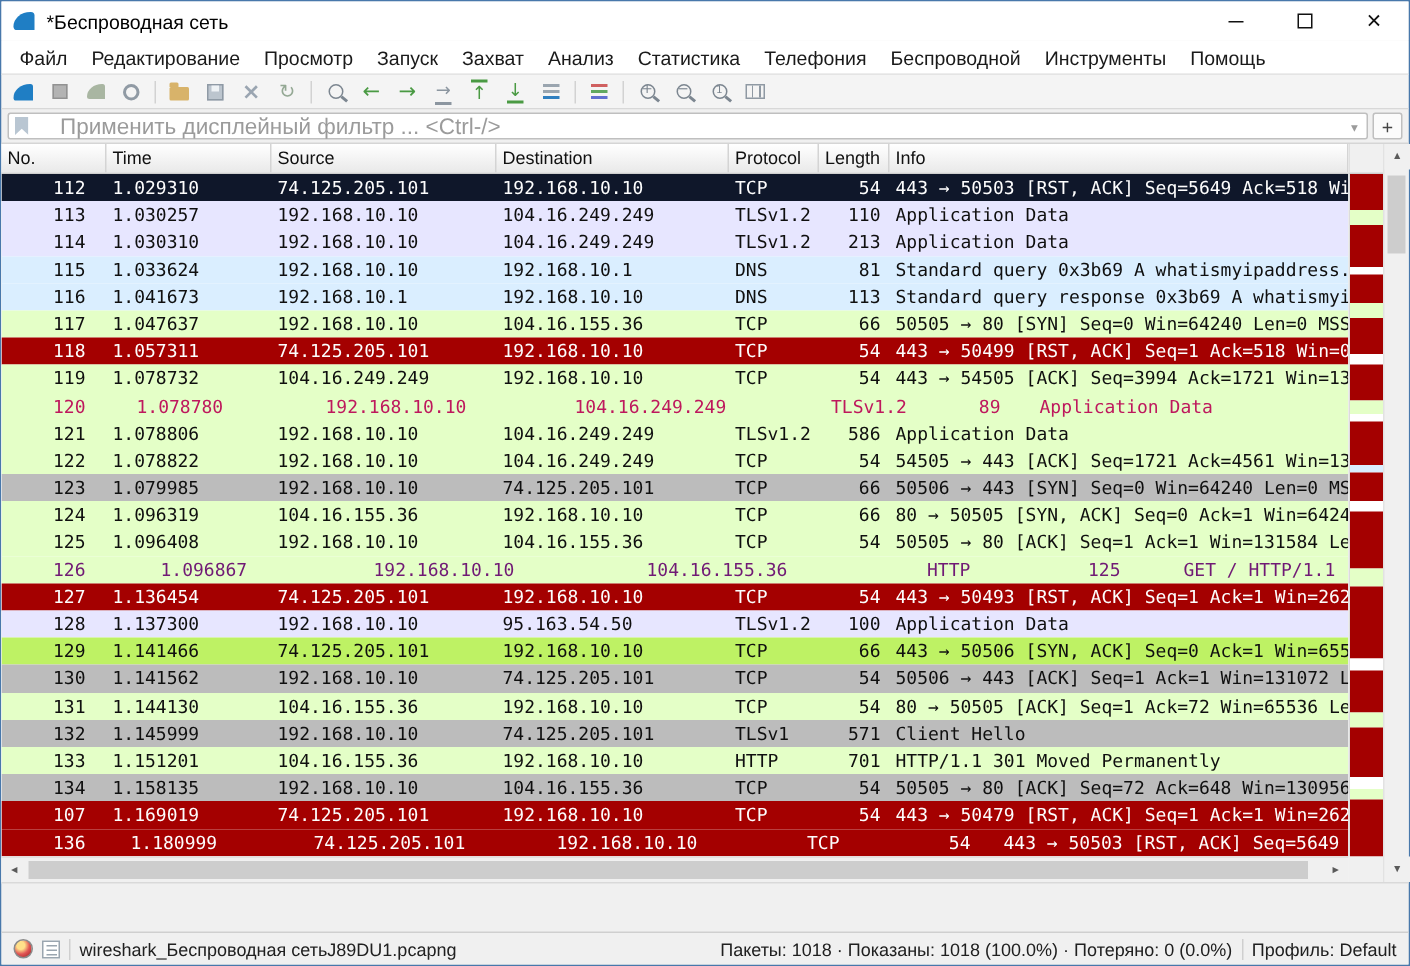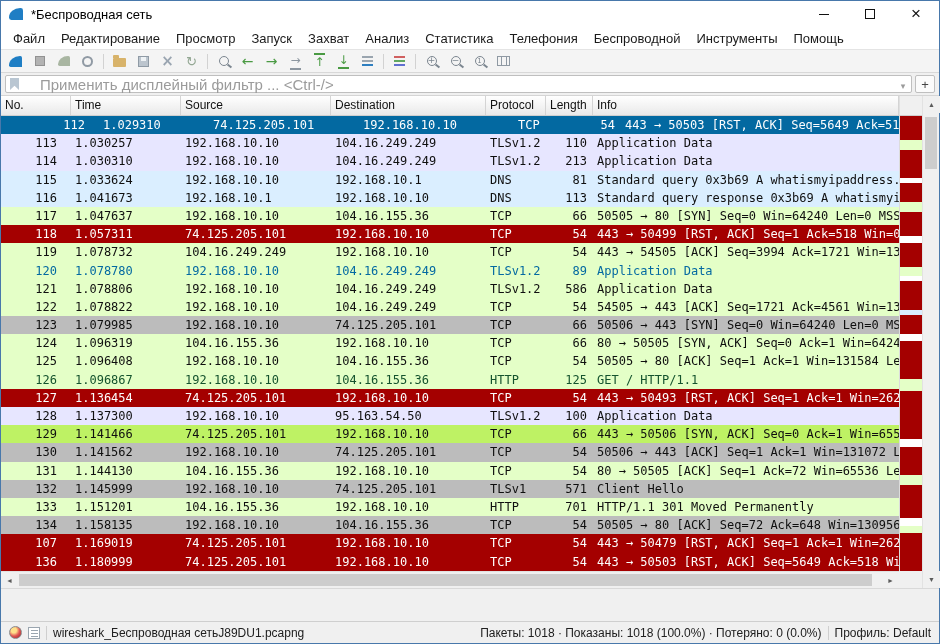--- a/index.html
+++ b/index.html
@@ -224,21 +224,21 @@
         <div class="hcell col0">No.</div>
         <div class="hcell col1">Time</div>
         <div class="hcell col2">Source</div>
         <div class="hcell col3">Destination</div>
         <div class="hcell col4">Protocol</div>
         <div class="hcell col5">Length</div>
         <div class="hcell col6">Info</div>
       </div>
     <div class="hdr-filler"></div>
     <div class="plist-body">
-        <div class="prow" style="background: #0369a1; color: rgb(253, 253, 253); padding-left: 28px;">
+        <div class="prow" style="background: #0f172a; color: rgb(253, 253, 253);">
           <div class="cell col0">112</div>
           <div class="cell col1">1.029310</div>
           <div class="cell col2">74.125.205.101</div>
           <div class="cell col3">192.168.10.10</div>
           <div class="cell col4">TCP</div>
           <div class="cell col5">54</div>
           <div class="cell col6">443 → 50503 [RST, ACK] Seq=5649 Ack=518 Win=0 Len=0</div>
         </div>
         <div class="prow" style="background: rgb(231, 230, 255); color: rgb(15, 15, 15);">
           <div class="cell col0">113</div>
@@ -296,21 +296,21 @@
         </div>
         <div class="prow" style="background: rgb(228, 255, 199); color: rgb(15, 15, 15);">
           <div class="cell col0">119</div>
           <div class="cell col1">1.078732</div>
           <div class="cell col2">104.16.249.249</div>
           <div class="cell col3">192.168.10.10</div>
           <div class="cell col4">TCP</div>
           <div class="cell col5">54</div>
           <div class="cell col6">443 → 54505 [ACK] Seq=3994 Ack=1721 Win=137216 Len=0</div>
         </div>
-        <div class="prow" style="background: rgb(228, 255, 199); color: #0369a1;">
+        <div class="prow" style="background: rgb(228, 255, 199); color: #be185d; gap: 16px;">
           <div class="cell col0">120</div>
           <div class="cell col1">1.078780</div>
           <div class="cell col2">192.168.10.10</div>
           <div class="cell col3">104.16.249.249</div>
           <div class="cell col4">TLSv1.2</div>
           <div class="cell col5">89</div>
           <div class="cell col6">Application Data</div>
         </div>
         <div class="prow" style="background: rgb(228, 255, 199); color: rgb(15, 15, 15);">
           <div class="cell col0">121</div>
@@ -350,21 +350,21 @@
         </div>
         <div class="prow" style="background: rgb(228, 255, 199); color: rgb(15, 15, 15);">
           <div class="cell col0">125</div>
           <div class="cell col1">1.096408</div>
           <div class="cell col2">192.168.10.10</div>
           <div class="cell col3">104.16.155.36</div>
           <div class="cell col4">TCP</div>
           <div class="cell col5">54</div>
           <div class="cell col6">50505 → 80 [ACK] Seq=1 Ack=1 Win=131584 Len=0</div>
         </div>
-        <div class="prow" style="background: rgb(228, 255, 199); color: #14532d;">
+        <div class="prow" style="background: rgb(228, 255, 199); color: #701a75; gap: 32px;">
           <div class="cell col0">126</div>
           <div class="cell col1">1.096867</div>
           <div class="cell col2">192.168.10.10</div>
           <div class="cell col3">104.16.155.36</div>
           <div class="cell col4">HTTP</div>
           <div class="cell col5">125</div>
           <div class="cell col6">GET / HTTP/1.1</div>
         </div>
         <div class="prow" style="background: rgb(164, 0, 0); color: rgb(253, 253, 253);">
           <div class="cell col0">127</div>
@@ -440,21 +440,21 @@
         </div>
         <div class="prow" style="background: rgb(164, 0, 0); color: rgb(253, 253, 253);">
           <div class="cell col0">107</div>
           <div class="cell col1">1.169019</div>
           <div class="cell col2">74.125.205.101</div>
           <div class="cell col3">192.168.10.10</div>
           <div class="cell col4">TCP</div>
           <div class="cell col5">54</div>
           <div class="cell col6">443 → 50479 [RST, ACK] Seq=1 Ack=1 Win=262140 Len=0</div>
         </div>
-        <div class="prow" style="background: rgb(164, 0, 0); color: rgb(253, 253, 253);">
+        <div class="prow" style="background: rgb(164, 0, 0); color: rgb(253, 253, 253); gap: 12px;">
           <div class="cell col0">136</div>
           <div class="cell col1">1.180999</div>
           <div class="cell col2">74.125.205.101</div>
           <div class="cell col3">192.168.10.10</div>
           <div class="cell col4">TCP</div>
           <div class="cell col5">54</div>
           <div class="cell col6">443 → 50503 [RST, ACK] Seq=5649 Ack=518 Win=0 Len=0</div>
         </div>
       </div>
     <div class="minimap">

